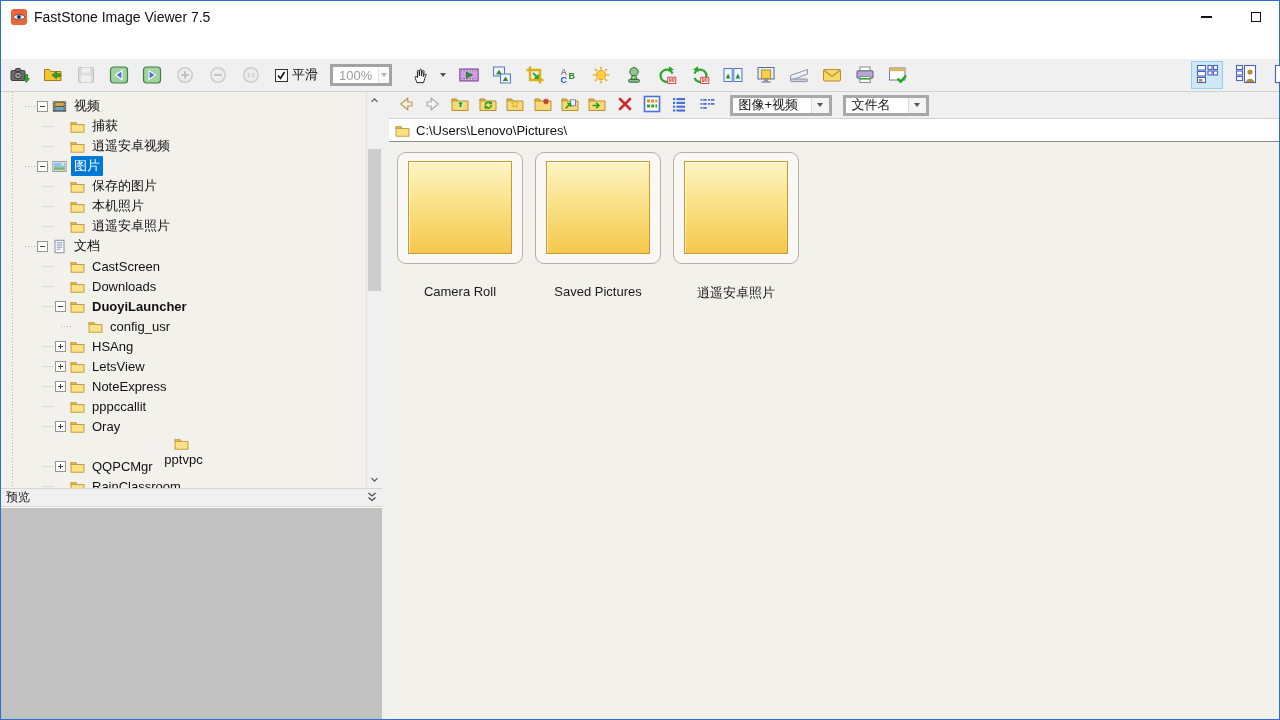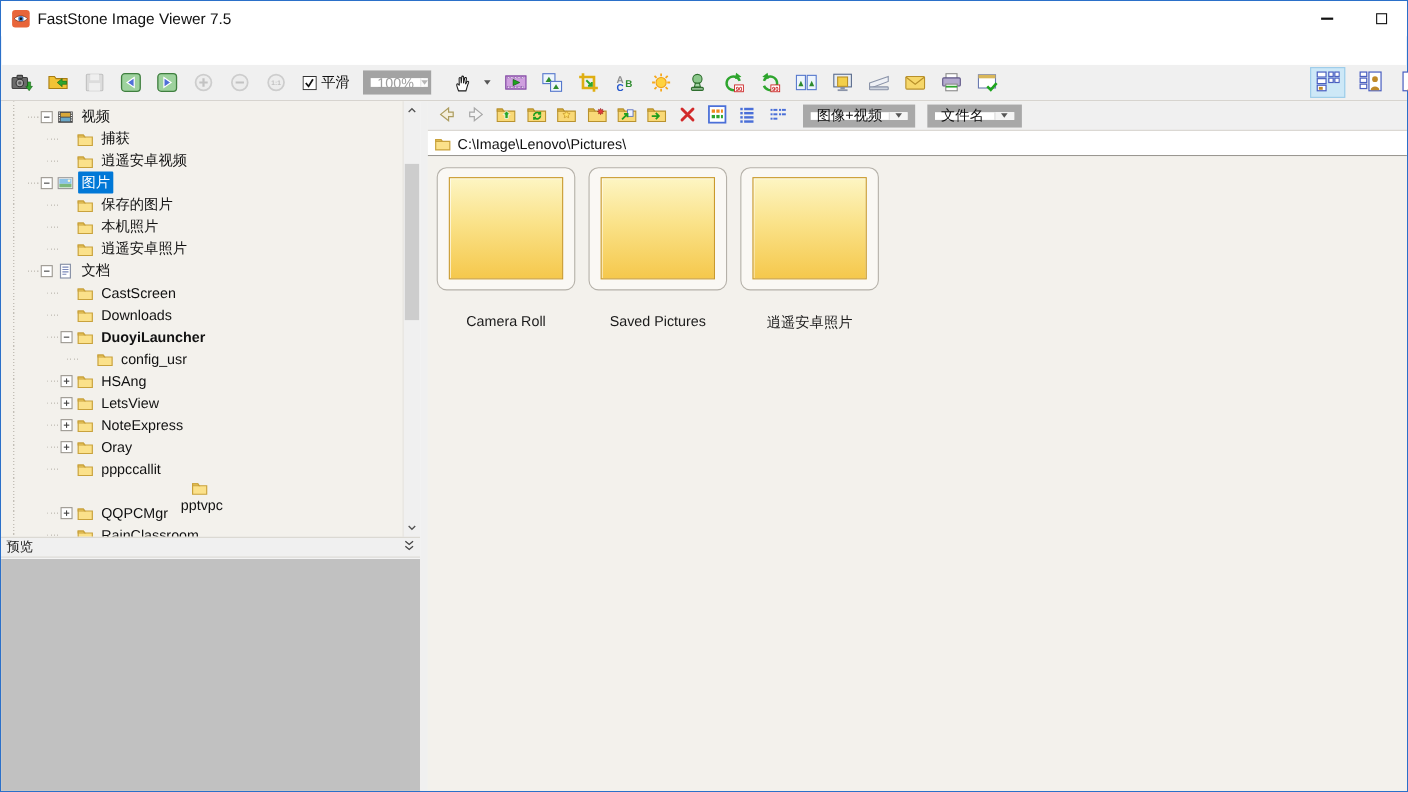--- a/index.html
+++ b/index.html
@@ -19,21 +19,21 @@
   #menubar{position:absolute;left:0;top:32px;right:0;height:26px;background:#f0f0f0;display:flex;align-items:center;padding-left:3px;}
   .menu-item{font-size:14px;color:#111;padding:3px 9px;}
   
   #toolbar1{position:absolute;left:0;top:58px;right:0;height:33px;background:#f0f0f0;border-bottom:1px solid #d4d1cb;box-sizing:border-box;padding-left:32px;}
   #toolbar1-left{position:absolute;left:2px;top:0;height:32px;display:flex;align-items:center;}
   .tb-btn{width:24px;height:28px;margin:0 4.5px;display:flex;align-items:center;justify-content:center;background:transparent;border:none;padding:0;}
   .tb-btn svg{display:block;}
   .check-group{display:flex;align-items:center;margin:0 10px 0 8px;}
   .check-group .cb{display:flex;margin-right:4px;}
   .check-group .cb-label{font-size:13px;color:#111;}
-  .combo{display:flex;align-items:stretch;background:#fff;border:7px solid #a3a3a3;box-sizing:border-box;height:22px;}
+  .combo{display:flex;align-items:stretch;background:#fff;border:3px solid #a3a3a3;box-sizing:border-box;height:22px;}
   .combo .txt{flex:1;font-size:13px;display:flex;align-items:center;padding:0 6px;color:#111;white-space:nowrap;}
   .combo .drop{width:17px;display:flex;align-items:center;justify-content:center;border-left:1px solid #e4e4e4;background:#fbfbfb;}
   .combo.disabled .txt{color:#9d9d9d;}
   .caret{width:0;height:0;border-left:3.5px solid transparent;border-right:3.5px solid transparent;border-top:4px solid #555;}
   .combo.disabled .caret{border-top-color:#b5b5b5;}
   #zoom-combo{width:62px;margin:0 12px 0 2px;}
   .hand-wrap{display:flex;align-items:center;margin:0 6px 0 0;}
   .hand-wrap .caret{margin-left:3px;}
   #layout-buttons{position:absolute;top:2px;left:1190px;display:flex;gap:7px;}
   .layout-btn{width:32px;height:28px;display:flex;align-items:center;justify-content:center;border:1px solid transparent;background:transparent;padding:0;}
@@ -556,39 +556,39 @@
           <span class="ticon">
             <svg width="15" height="15" viewBox="0 0 14 14">
               <path d="M1 3.6 h4.4 l1.2 1.6 H13 v7.2 H1 z" fill="#fbe18a" stroke="#c9a23c"></path>
               <path d="M1 3.6 h4.4 l1.2 1.6 H1 z" fill="#f5d264" stroke="#c9a23c"></path>
             </svg>
           </span>
           <span class="tlabel">NoteExpress</span>
         </div>
         <div class="trow" style="padding-left: 42px;">
           <span class="stub"></span>
+          <span style="width: 15px; flex: 0 0 auto;"></span>
+          <span class="ticon">
+            <svg width="15" height="15" viewBox="0 0 14 14">
+              <path d="M1 3.6 h4.4 l1.2 1.6 H13 v7.2 H1 z" fill="#fbe18a" stroke="#c9a23c"></path>
+              <path d="M1 3.6 h4.4 l1.2 1.6 H1 z" fill="#f5d264" stroke="#c9a23c"></path>
+            </svg>
+          </span>
+          <span class="tlabel">pppccallit</span>
+        </div>
+        <div class="trow" style="padding-left: 42px;">
+          <span class="stub"></span>
           <span class="expand plus"></span>
           <span class="ticon">
             <svg width="15" height="15" viewBox="0 0 14 14">
               <path d="M1 3.6 h4.4 l1.2 1.6 H13 v7.2 H1 z" fill="#fbe18a" stroke="#c9a23c"></path>
               <path d="M1 3.6 h4.4 l1.2 1.6 H1 z" fill="#f5d264" stroke="#c9a23c"></path>
             </svg>
           </span>
           <span class="tlabel">Oray</span>
-        </div>
-        <div class="trow" style="padding-left: 42px;">
-          <span class="stub"></span>
-          <span style="width: 15px; flex: 0 0 auto;"></span>
-          <span class="ticon">
-            <svg width="15" height="15" viewBox="0 0 14 14">
-              <path d="M1 3.6 h4.4 l1.2 1.6 H13 v7.2 H1 z" fill="#fbe18a" stroke="#c9a23c"></path>
-              <path d="M1 3.6 h4.4 l1.2 1.6 H1 z" fill="#f5d264" stroke="#c9a23c"></path>
-            </svg>
-          </span>
-          <span class="tlabel">pppccallit</span>
         </div>
         <div class="trow" style=" flex-direction: column;">
           <span class="stub"></span>
           <span style="width: 15px; flex: 0 0 auto;"></span>
           <span class="ticon">
             <svg width="15" height="15" viewBox="0 0 14 14">
               <path d="M1 3.6 h4.4 l1.2 1.6 H13 v7.2 H1 z" fill="#fbe18a" stroke="#c9a23c"></path>
               <path d="M1 3.6 h4.4 l1.2 1.6 H1 z" fill="#f5d264" stroke="#c9a23c"></path>
             </svg>
           </span>
@@ -757,21 +757,21 @@
           </span>
         </div>
       </div>
     <div id="addressbar">
       <span class="aicon">
         <svg width="15" height="15" viewBox="0 0 14 14">
           <path d="M1 3.6 h4.4 l1.2 1.6 H13 v7.2 H1 z" fill="#fbe18a" stroke="#c9a23c"></path>
           <path d="M1 3.6 h4.4 l1.2 1.6 H1 z" fill="#f5d264" stroke="#c9a23c"></path>
         </svg>
       </span>
-      <span class="path">C:\Image\Lenovo\Pictures\</span>
+      <span class="path">C:\Users\Lenovo\Pictures\</span>
     </div>
     <div id="content">
       <div id="tiles">
           <div class="tilecol">
             <div class="tile">
               <div class="folderimg"></div>
             </div>
             <div class="tile-label">Camera Roll</div>
           </div>
           <div class="tilecol">

